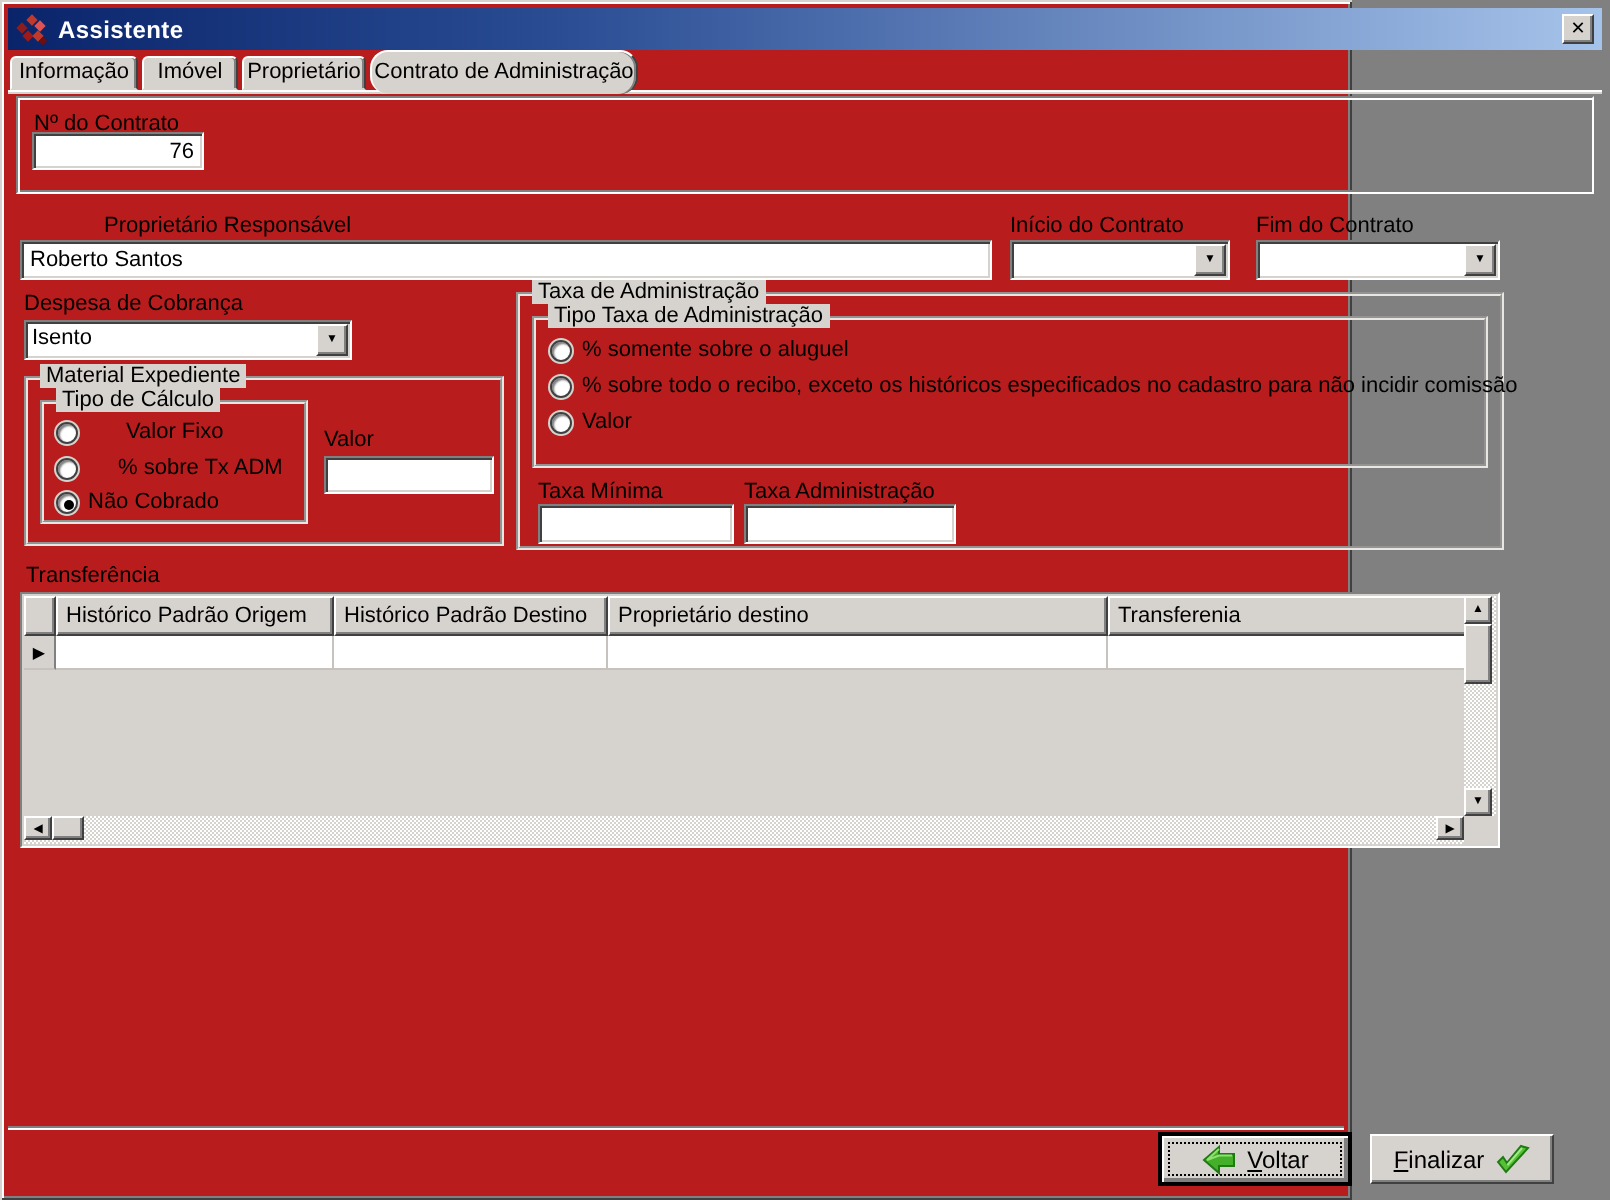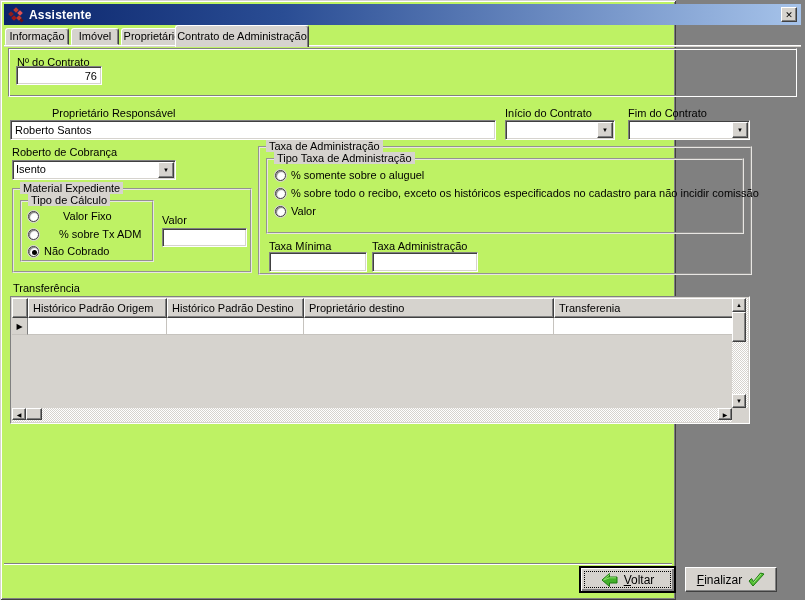--- a/index.html
+++ b/index.html
@@ -1,20 +1,20 @@
 <!DOCTYPE html>
 <html><head>
 <meta charset="utf-8">
 <style>
   * { margin:0; padding:0; box-sizing:border-box; }
   html,body { width:805px; height:600px; background:#808080; }
   body { font-family:"Liberation Sans","DejaVu Sans",sans-serif; font-size:11px; color:#000; }
 
   .window {
-    position:relative; width:676px; height:600px; background:#bef264;
+    position:relative; width:676px; height:600px; background:#b91c1c;
     box-shadow: inset 1px 1px 0 #d6d3ce, inset -1px -1px 0 #404040,
                 inset 2px 2px 0 #ffffff, inset -2px -2px 0 #808080;
   }
 
   
   .titlebar {
     position:absolute; left:4px; top:4px; width:797px; height:21px;
     background:linear-gradient(90deg,#0a246a 0%,#2a4d94 35%,#a6c3ea 100%);
     display:flex; align-items:center; padding:0 4px;
   }
@@ -154,21 +154,21 @@
     <div class="tabline"></div>
     <div class="tab" style="left:5px; width:64px;">
         <span>Informação</span>
       </div>
     <div class="tab" style="left:71px; width:48px;">
         <span>Imóvel</span>
       </div>
     <div class="tab" style="left:121px; width:62px;">
         <span>Proprietário</span>
       </div>
-    <div class="tab active" style="left:175px; width:134px;">
+    <div class="tab active" style="left:185px; width:134px;border-radius:9px;">
         <span>Contrato de Administração</span>
       </div>
   </div>
 
   <div class="panel-sunken" style="position:absolute; left:8px; top:48px; width:789px; height:49px;">
     <span class="lbl" style="left:8px; top:7px;">Nº do Contrato</span>
     <div class="sunken field num" style="left:7px; top:17px; width:86px; height:19px;padding-left:44px;">76</div>
   </div>
 
   <span class="lbl" style="left:12px; top:107px;padding-left:40px;">Proprietário Responsável</span>
@@ -179,21 +179,21 @@
     <span class="val"></span>
     <span class="drop">▼</span>
   </div>
 
   <span class="lbl" style="left:628px; top:107px;">Fim do Contrato</span>
   <div class="combo sunken" style="left:628px; top:120px; width:122px; height:20px;">
     <span class="val"></span>
     <span class="drop">▼</span>
   </div>
 
-  <span class="lbl" style="left:12px; top:146px;">Roberto de Cobrança</span>
+  <span class="lbl" style="left:12px; top:146px;">Despesa de Cobrança</span>
   <div class="combo sunken" style="left:12px; top:160px; width:164px; height:20px;">
     <span class="val">Isento</span>
     <span class="drop">▼</span>
   </div>
 
   <div class="groupbox" style="left:12px; top:188px; width:240px; height:85px;">
     <span class="legend">Material Expediente</span>
     <div class="groupbox" style="left:6px; top:10px; width:134px; height:62px;">
       <span class="legend">Tipo de Cálculo</span>
       <div class="radio-row" style="left:6px; top:8px;gap:24px;">

